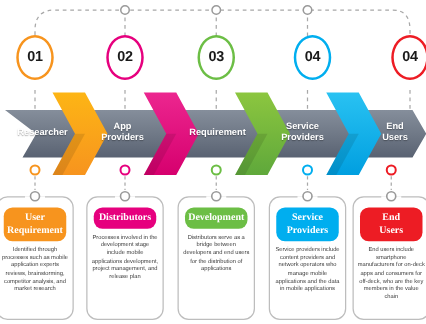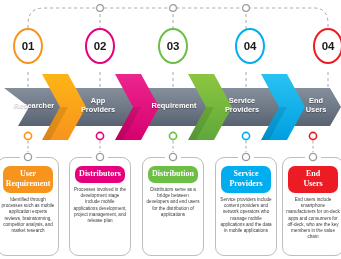--- a/index.html
+++ b/index.html
@@ -196,21 +196,21 @@
 Requirement</div>
     <div class="body">Identified through processes such as mobile application experts reviews, brainstorming, competitor analysis, and market research</div>
   </div>
   <div class="card" style="left:69px;">
     <div class="cardnotch"></div>
     <div class="pill" id="p1" style="background: rgb(230, 0, 126); white-space: pre-line;">Distributors</div>
     <div class="body">Processes involved in the development stage include mobile applications development, project management, and release plan</div>
   </div>
   <div class="card" style="left:142px;">
     <div class="cardnotch"></div>
-    <div class="pill" id="p2" style="background: rgb(108, 190, 69); white-space: pre-line;">Distribution</div>
+    <div class="pill" id="p2" style="background: rgb(108, 190, 69); white-space: pre-line;">Development</div>
     <div class="body">Distributors serve as a bridge between developers and end users for the distribution of applications</div>
   </div>
   <div class="card" style="left:215px;">
     <div class="cardnotch"></div>
     <div class="pill" id="p3" style="background: rgb(0, 174, 239); white-space: pre-line;">Service
 Providers</div>
     <div class="body">Service providers include content providers and network operators who manage mobile applications and the data in mobile applications</div>
   </div>
   <div class="card" style="left:282px;">
     <div class="cardnotch"></div>

